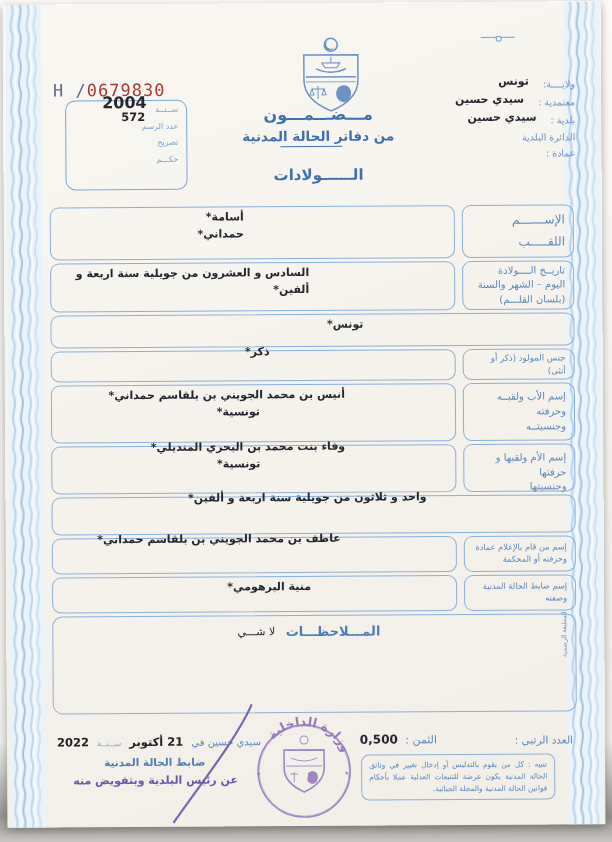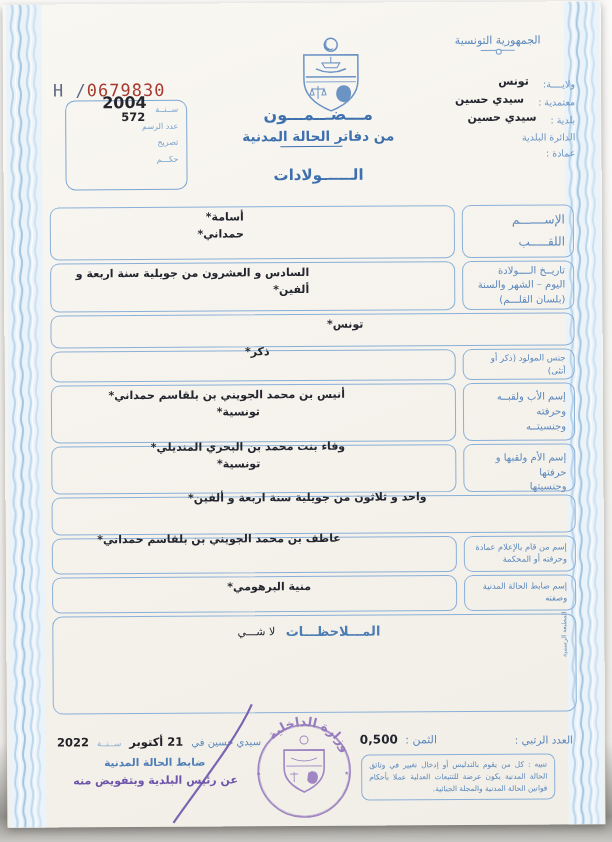--- a/index.html
+++ b/index.html
@@ -137,21 +137,20 @@
       <div>ســنــة</div>
       <div>عدد الرسم</div>
       <div style="margin-top:2px">تصريح</div>
       <div>حكـــم</div>
     </div>
     <div class="reg-year">2004</div>
     <div class="reg-act">572</div>
   </div>
 
   <div class="republic">
-    <div>الجمهورية التونسية</div>
     <div class="divider"></div>
   </div>
 
   <div class="admin">
     <div class="aline">
       <span class="alab">ولايــــة:</span>
       <span class="aval">تونس</span>
     </div>
     <div class="aline">
       <span class="alab">معتمدية :</span>

